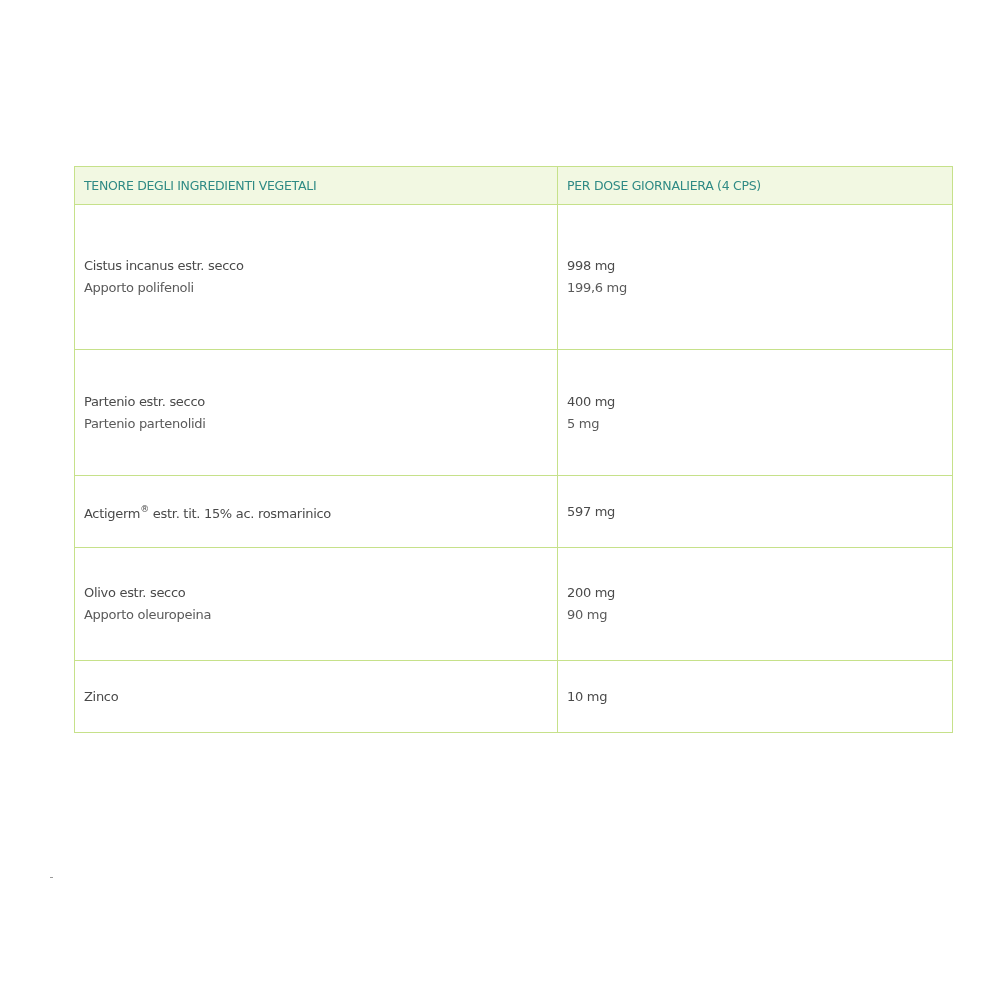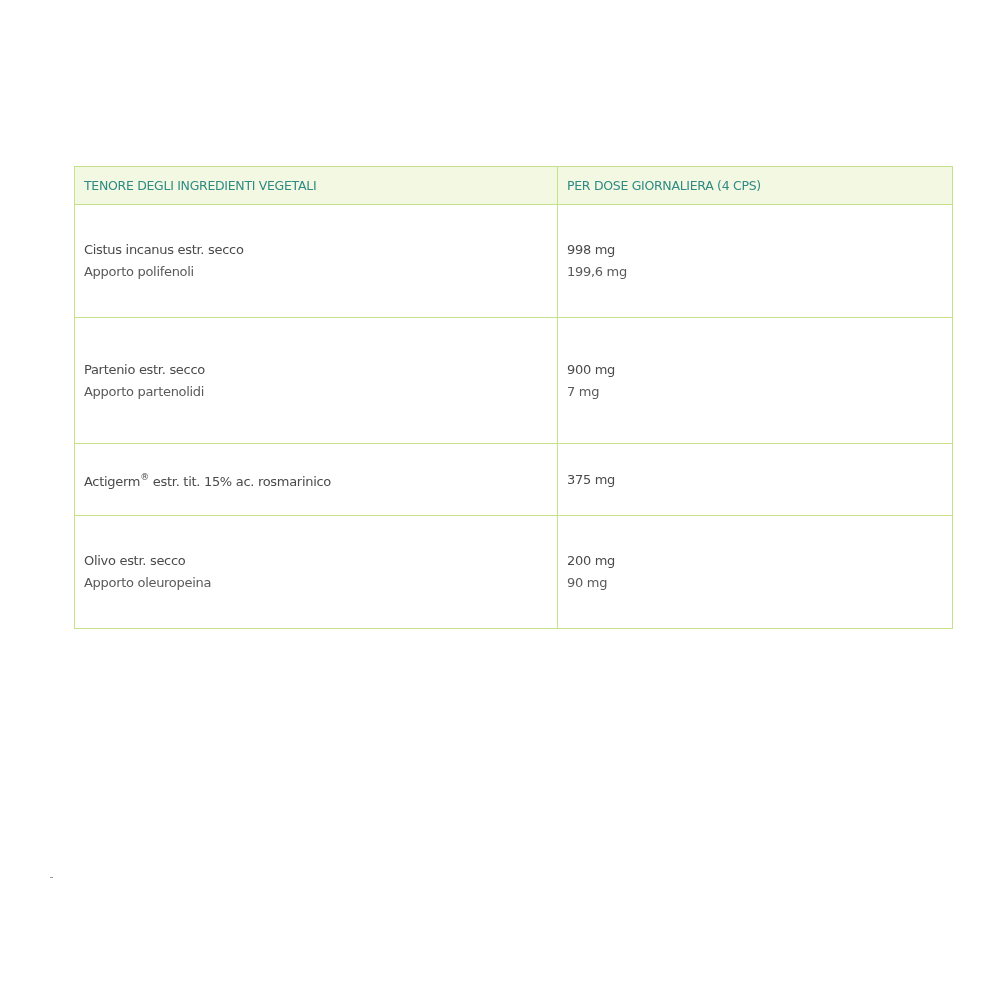--- a/index.html
+++ b/index.html
@@ -67,60 +67,68 @@
         <col class="c2">
       </colgroup>
     <thead>
       <tr>
         <th>TENORE DEGLI INGREDIENTI VEGETALI</th>
         <th>PER DOSE GIORNALIERA (4 CPS)</th>
       </tr>
     </thead>
     <tbody>
 
-      <tr style="height:113px">
+      <tr style="height:145px">
         <td>
           <span class="line">Cistus incanus estr. secco</span>
           <span class="line sub">Apporto polifenoli</span>
         </td>
         <td>
           <span class="line">998 mg</span>
           <span class="line sub">199,6 mg</span>
         </td>
       </tr>
 
 
       <tr style="height:126px">
         <td>
           <span class="line">Partenio estr. secco</span>
-          <span class="line sub">Apporto partenolidi</span>
+          <span class="line sub">Partenio partenolidi</span>
         </td>
         <td>
-          <span class="line">900 mg</span>
-          <span class="line sub">7 mg</span>
+          <span class="line">400 mg</span>
+          <span class="line sub">5 mg</span>
         </td>
       </tr>
 
       <tr style="height:72px">
         <td>
           <span class="line"><span>Actigerm</span><sup class="reg">®</sup><span>estr. tit. 15% ac. rosmarinico</span></span>
         </td>
         <td>
-          <span class="line">375 mg</span>
+          <span class="line">597 mg</span>
         </td>
       </tr>
 
       <tr style="height:113px">
         <td>
           <span class="line">Olivo estr. secco</span>
           <span class="line sub">Apporto oleuropeina</span>
         </td>
         <td>
           <span class="line">200 mg</span>
           <span class="line sub">90 mg</span>
         </td>
       </tr>
 
+      <tr style="height:72px">
+        <td>
+          <span class="line">Zinco</span>
+        </td>
+        <td>
+          <span class="line">10 mg</span>
+        </td>
+      </tr>
     </tbody>
   </table>
 
   <div class="stray-dot"></div>
 </div>
 
 </body></html>

